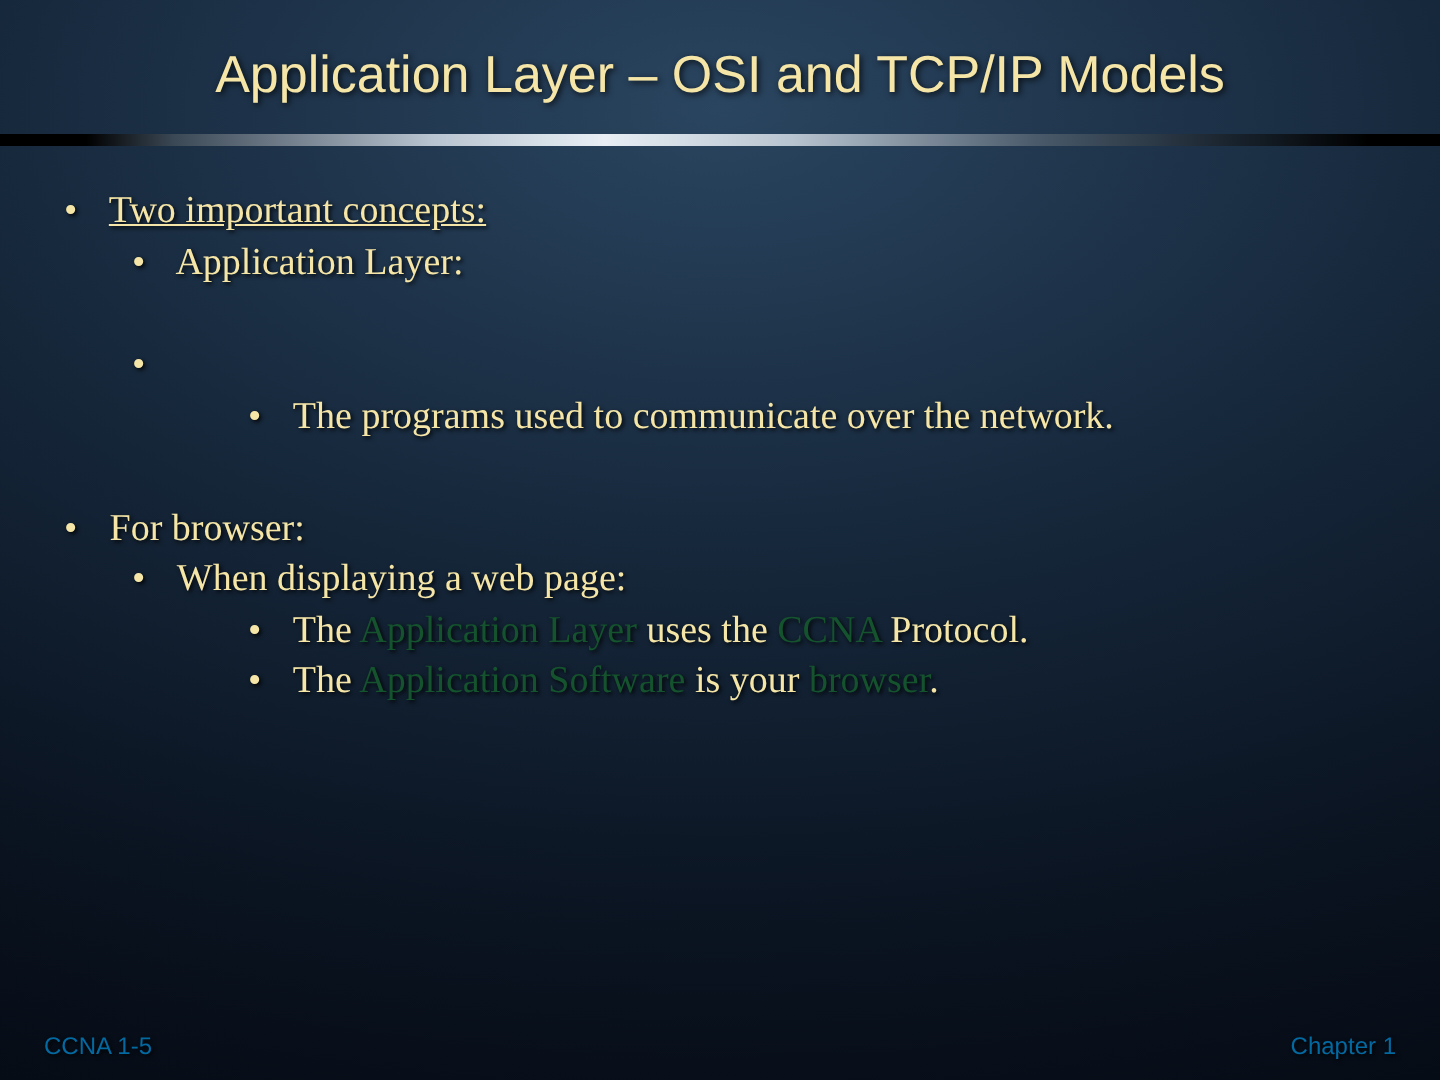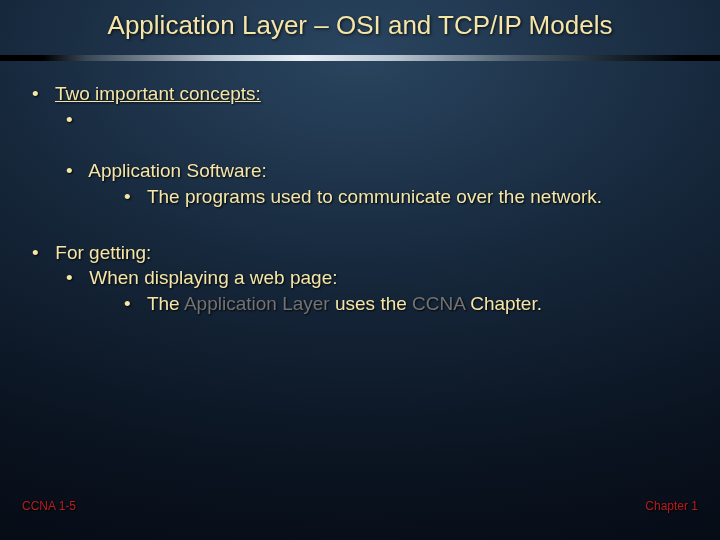--- a/index.html
+++ b/index.html
@@ -9,106 +9,109 @@
     font-family: Arial, Helvetica, sans-serif;
     color: #f5e6a8;
     position: relative;
   }
   .slide { width: 720px; height: 540px; position: relative; }
   .title {
     color: #f5e6a8;
     font-size: 26px;
     font-weight: normal;
     text-align: center;
-    padding-top: 10px;
+    padding-top: 22px;
     padding-bottom: 10px;
     text-shadow: 1px 1px 3px rgba(0,0,0,0.8);
   }
   .hr-band {
     height: 6px;
     width: 100%;
     background: linear-gradient(to right,
       #000 0%, #000 6%,
       #3a4754 12%, #b8c4d0 30%, #e8eef4 42%,
       #b8c4d0 55%, #4a5a6a 72%, #1a2530 85%, #000 95%, #000 100%);
     margin-top: 4px;
   }
   .content {
     padding: 20px 24px 0 24px;
     font-size: 19px;
     line-height: 1.35;
     text-shadow: 1px 1px 2px rgba(0,0,0,0.9);
   }
-  ul { list-style: none; }
+  ul { list-style: none; font-family: Liberation Serif, serif; }
   .lvl1 > li { margin-bottom: 4px; }
   .dot::before {
     content: "•";
     display: inline-block;
     width: 18px;
     margin-left: -2px;
   }
   .lvl1 { padding-left: 10px; }
   .lvl2 { padding-left: 34px; }
   .lvl3 { padding-left: 58px; }
   .underlined { text-decoration: underline; }
-  .green { color: #737373; }
+  .green { color: #14532d; }
   .spacer { height: 26px; }
   .footer {
     position: absolute;
-    bottom: 27px;
+    bottom: 10px;
     left: 0;
     width: 100%;
     padding: 0 22px;
     display: flex;
     justify-content: space-between;
     font-size: 12px;
-    color: #b91c1c;
+    color: #0369a1;
     text-shadow: 1px 1px 2px rgba(0,0,0,0.9);
   }
 </style>
 </head>
 <body>
 
 <div class="slide">
   <div class="title">Application Layer – OSI and TCP/IP Models</div>
   <div class="hr-band"></div>
 
   <div class="content">
     <ul class="lvl1">
       <li class="dot">
         <span class="underlined">Two important concepts:</span>
         <ul class="lvl2">
           <li class="dot">
+            <span>Application Layer:</span>
           </li>
         </ul>
         <div class="spacer"></div>
         <ul class="lvl2">
           <li class="dot">
-            <span>Application Software:</span>
             <ul class="lvl3">
               <li class="dot">
                 <span>The programs used to communicate over the network.</span>
               </li>
             </ul>
           </li>
         </ul>
       </li>
     </ul>
 
     <div class="spacer"></div>
 
     <ul class="lvl1">
       <li class="dot">
-        <span>For getting:</span>
+        <span>For browser:</span>
         <ul class="lvl2">
           <li class="dot">
             <span>When displaying a web page:</span>
             <ul class="lvl3">
               <li class="dot">
-                <span>The </span><span class="green">Application Layer</span><span> uses the </span><span class="green">CCNA</span><span> Chapter.</span>
+                <span>The </span><span class="green">Application Layer</span><span> uses the </span><span class="green">CCNA</span><span> Protocol.</span>
+              </li>
+              <li class="dot">
+                <span>The </span><span class="green">Application Software</span><span> is your </span><span class="green">browser</span><span>.</span>
               </li>
             </ul>
           </li>
         </ul>
       </li>
     </ul>
   </div>
 
   <div class="footer">
     <span>CCNA 1-5</span>

